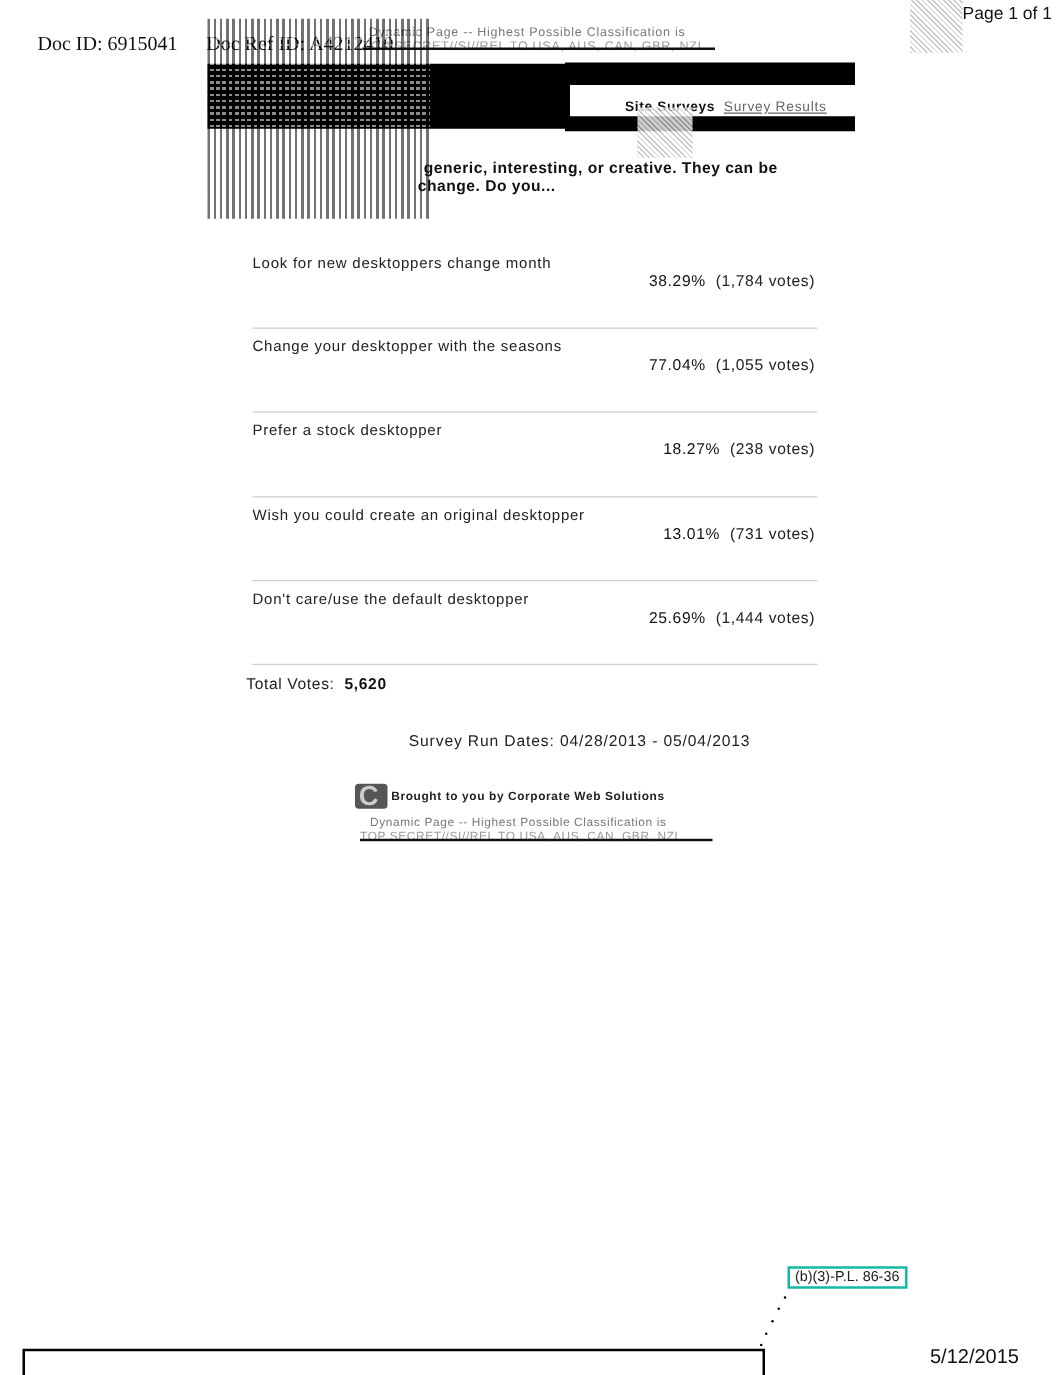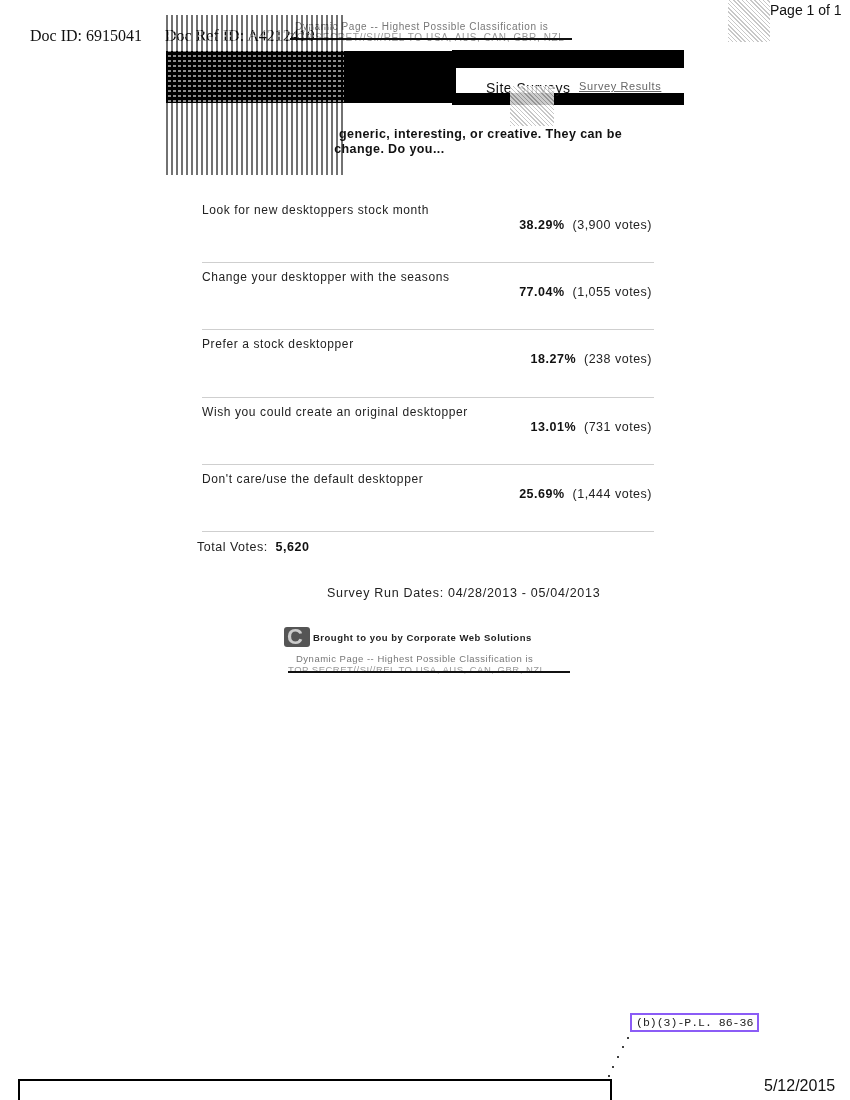--- a/index.html
+++ b/index.html
@@ -16,51 +16,51 @@
         repeating-linear-gradient(-45deg, #999 0 1px, transparent 1px 4px);
       opacity: 0.8; }
 
     .class-top { top: 21px; left: 295px; font-size: 10px; color: #777; letter-spacing: 0.6px; }
     .class-top-strike { top: 32px; left: 290px; width: 282px; height: 10px; font-size: 10px; color: #999; letter-spacing: 0.6px; overflow: hidden; white-space: nowrap; }
     .strike-line { height: 2px; background: #111; }
 
     .header-black-left { top: 51px; left: 166px; width: 290px; height: 52px; background: #000; }
     .header-black-top { top: 50px; left: 452px; width: 232px; height: 18px; background: #000; }
     .header-black-bot { top: 93px; left: 452px; width: 232px; height: 12px; background: #000; }
-    .nav-site { top: 80px; left: 486px; font-size: 14px; font-weight: normal; color: #111; letter-spacing: 0.5px; }
+    .nav-site { top: 80px; left: 500px; font-size: 11px; font-weight: bold; color: #111; letter-spacing: 0.5px; }
     .nav-results { top: 80px; left: 579px; font-size: 11px; color: #666; text-decoration: underline; letter-spacing: 0.6px; }
 
     .garble { background:
         repeating-linear-gradient(90deg, #000 0 2px, transparent 2px 5px),
         repeating-linear-gradient(0deg, transparent 0 3px, #fff 3px 5px);
       opacity: 0.55; }
 
     .question { top: 127px; left: 178px; width: 500px; font-size: 12.5px; font-weight: bold; line-height: 15px; letter-spacing: 0.4px; }
     .question .hidden-part { color: transparent; }
 
     .row { left: 202px; width: 452px; height: 68px; }
     .row .label { position: absolute; top: 0; left: 0; font-size: 12px; color: #222; letter-spacing: 0.6px; }
     .row .result { position: absolute; top: 15px; right: 2px; font-size: 12.5px; color: #222; letter-spacing: 0.5px; }
-    .row .pct { font-weight: bold; color: #111; }
+    .row .pct { font-weight: normal; color: #111; }
     .sep { left: 202px; width: 452px; height: 1px; background: #cfcfcf; }
 
     .total { top: 540px; left: 197px; font-size: 12.5px; color: #222; letter-spacing: 0.5px; }
     .total b { color: #111; }
 
     .dates { top: 586px; left: 285px; font-size: 12.5px; color: #222; letter-spacing: 0.7px; margin-left: 42px; }
 
     .brand-logo { top: 627px; left: 284px; width: 26px; height: 20px; background: #555; border-radius: 3px; }
     .brand-logo span { position: absolute; left: 3px; top: -3px; font-size: 22px; font-weight: bold; color: #ccc; }
     .brand-text { top: 632px; left: 313px; font-size: 9.5px; font-weight: bold; color: #222; letter-spacing: 0.5px; }
     .class-bot { top: 653px; left: 296px; font-size: 9.5px; color: #777; letter-spacing: 0.5px; }
     .class-bot-strike { top: 664px; left: 288px; width: 280px; height: 10px; font-size: 9.5px; color: #999; letter-spacing: 0.5px; overflow: hidden; white-space: nowrap; }
 
-    .exemption { top: 1013px; left: 630px; border: 2px solid #8b5cf6; padding: 1px 4px; font-family: Liberation Mono, monospace; font-size: 11.5px; color: #222; }
+    .exemption { top: 1013px; left: 630px; border: 2px solid #14b8a6; padding: 1px 4px; font-family: Liberation Sans, sans-serif; font-size: 11.5px; color: #222; }
     .dot { width: 2px; height: 2px; background: #000; border-radius: 1px; }
-    .footer-date { top: 1077px; left: 764px; font-size: 16px; color: #111; }
+    .footer-date { top: 1077px; left: 744px; font-size: 16px; color: #111; }
     .footer-box { top: 1079px; left: 18px; width: 590px; height: 40px; border: 2px solid #000; }
   </style>
 </head>
 <body>
 
 <div class="abs doc-id">Doc ID: 6915041</div>
 <div class="abs doc-ref">Doc Ref ID: A4212410</div>
 <div class="abs noise-patch" style="top:0;left:728px;width:42px;height:42px;"></div>
 <div class="abs page-num">Page 1 of 1</div>
 
@@ -76,22 +76,22 @@
 <div class="abs noise-patch" style="top:86px;left:510px;width:44px;height:40px;"></div>
 
 <div class="abs garble" style="top:15px;left:166px;width:178px;height:160px;"></div>
 
 <div class="abs question">
   <span class="hidden-part">Desktoppers can be very</span><span> generic, interesting, or creative. They can be</span><br>
   <span class="hidden-part">fun to look at and fun to</span><span> change. Do you...</span>
 </div>
 
 <div class="abs row" style="top:203px;">
-  <span class="label">Look for new desktoppers stock month</span>
-  <span class="result"><span class="pct">38.29%</span>&nbsp;&nbsp;<span>(3,900 votes)</span></span>
+  <span class="label">Look for new desktoppers change month</span>
+  <span class="result"><span class="pct">38.29%</span>&nbsp;&nbsp;<span>(1,784 votes)</span></span>
 </div>
 <div class="abs sep" style="top:262px;"></div>
 
 <div class="abs row" style="top:270px;">
   <span class="label">Change your desktopper with the seasons</span>
   <span class="result"><span class="pct">77.04%</span>&nbsp;&nbsp;<span>(1,055 votes)</span></span>
 </div>
 <div class="abs sep" style="top:329px;"></div>
 
 <div class="abs row" style="top:337px;">

